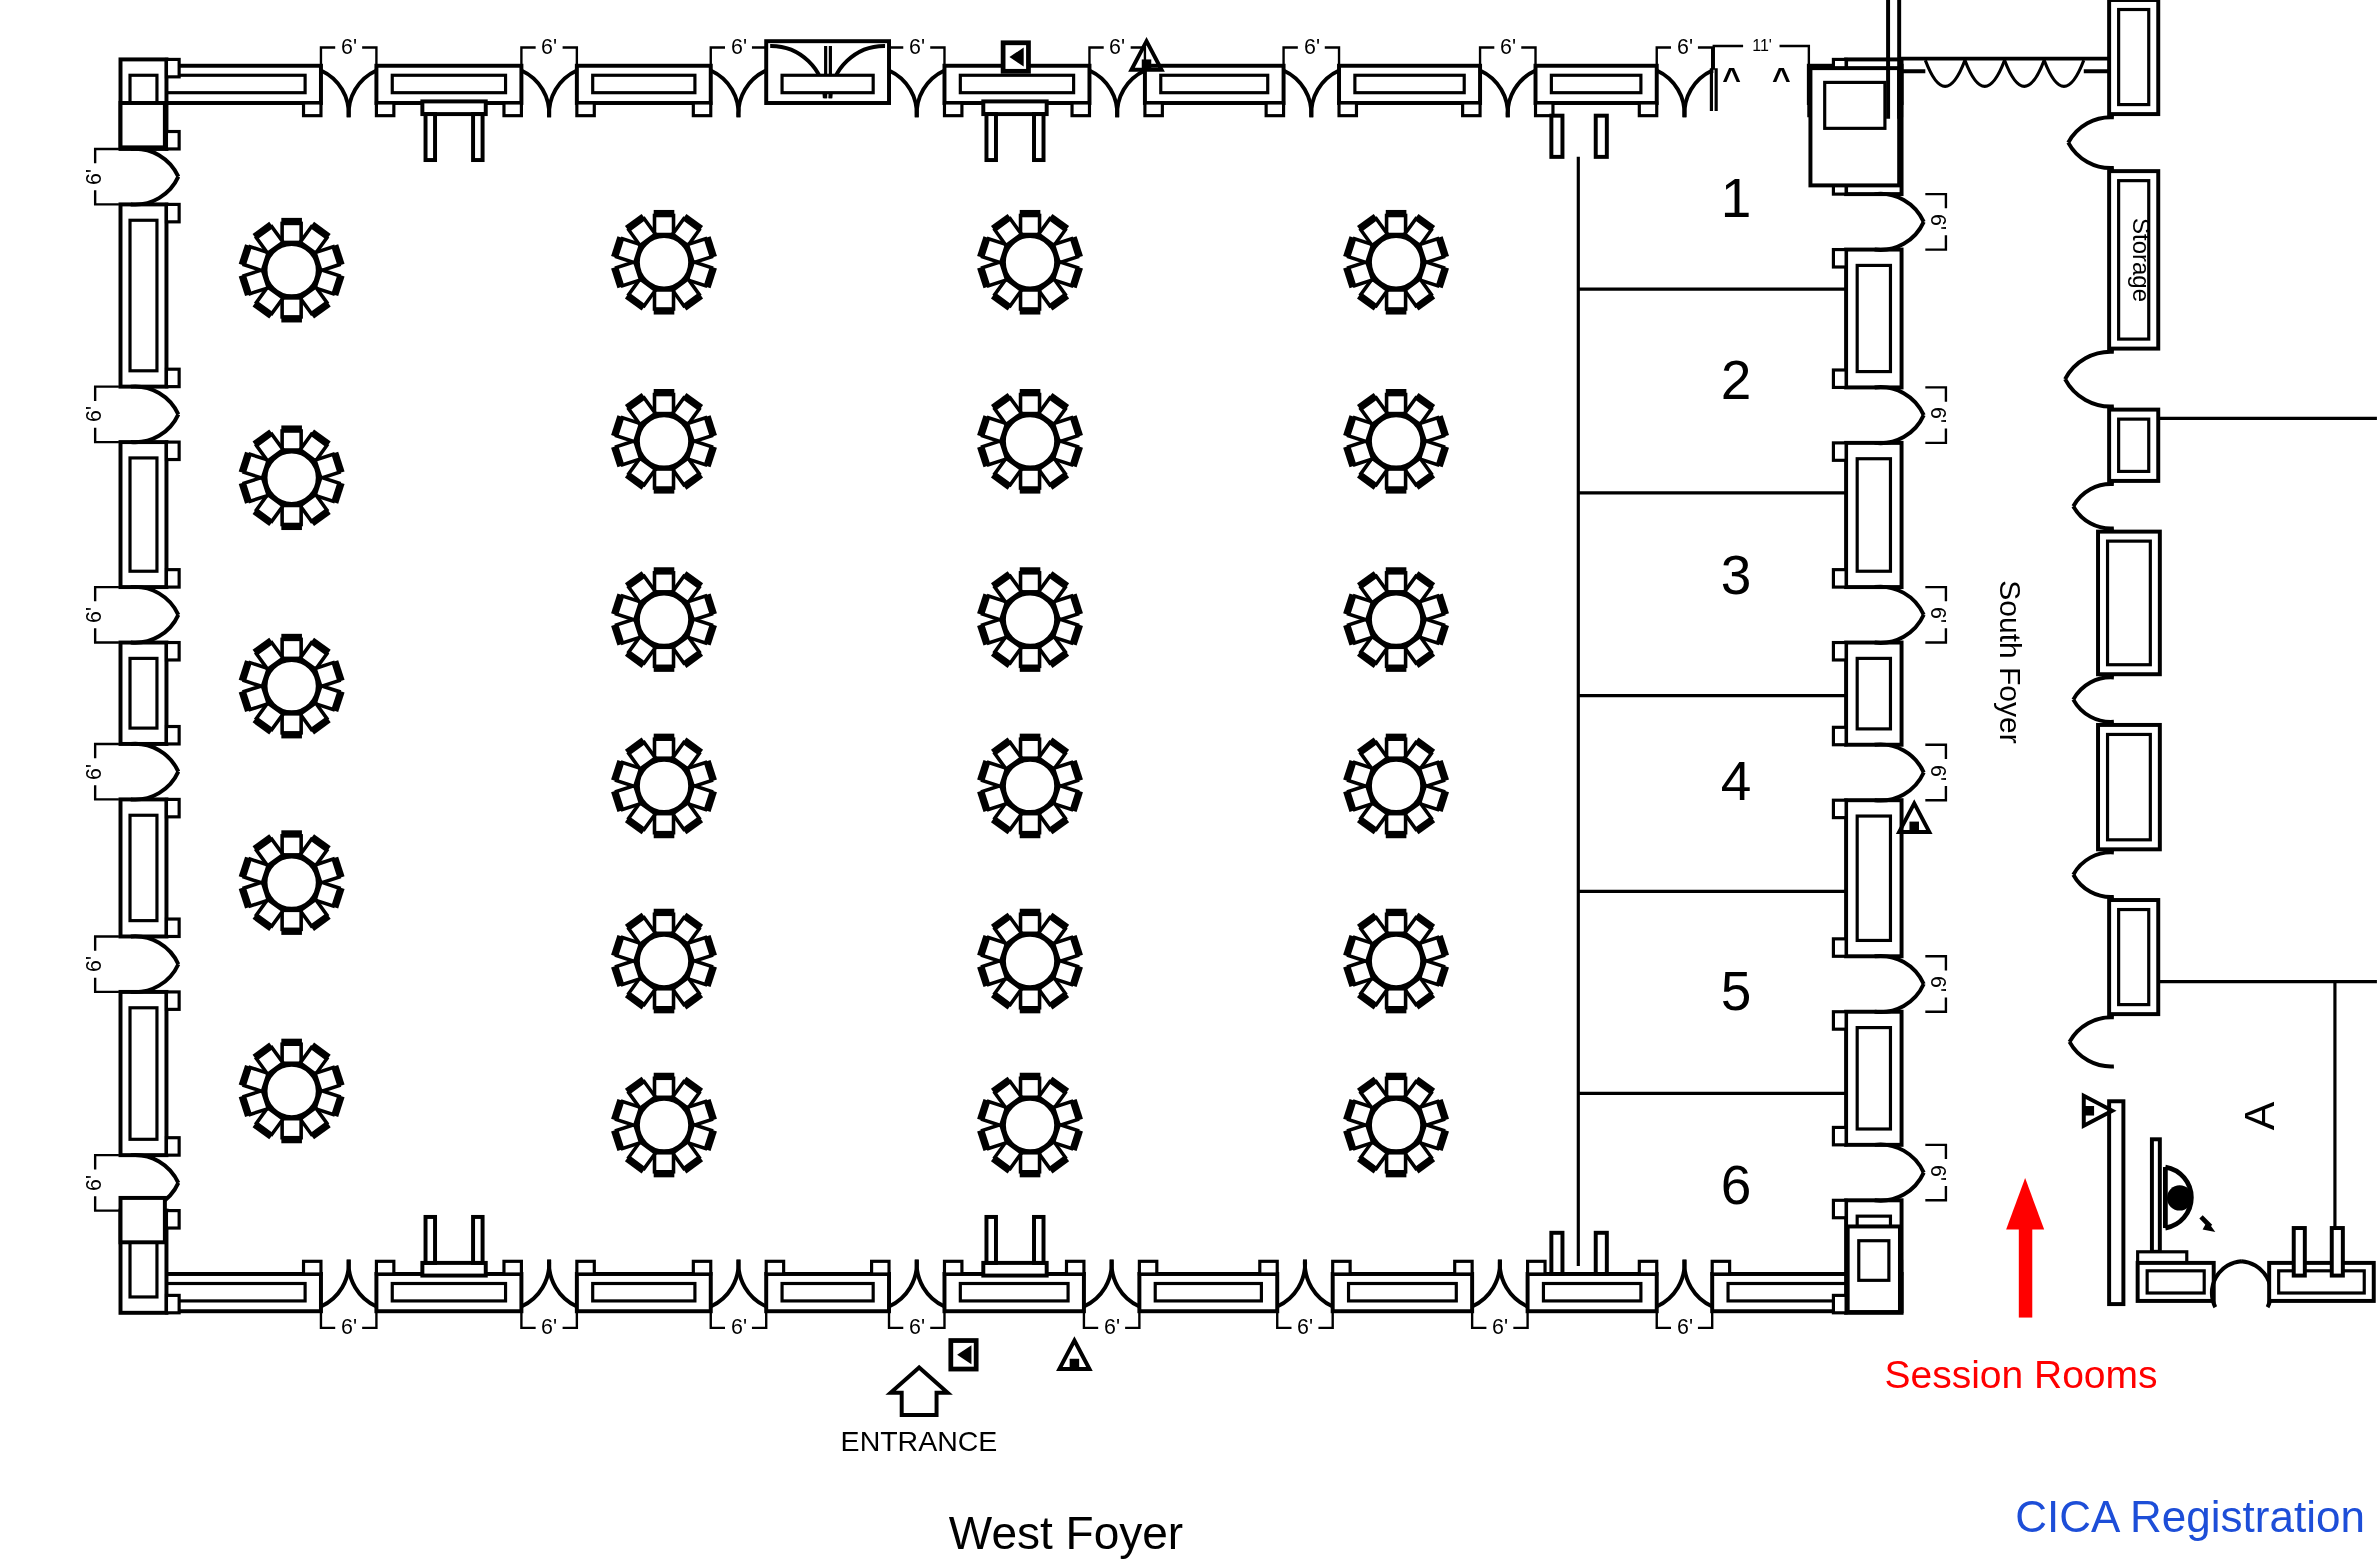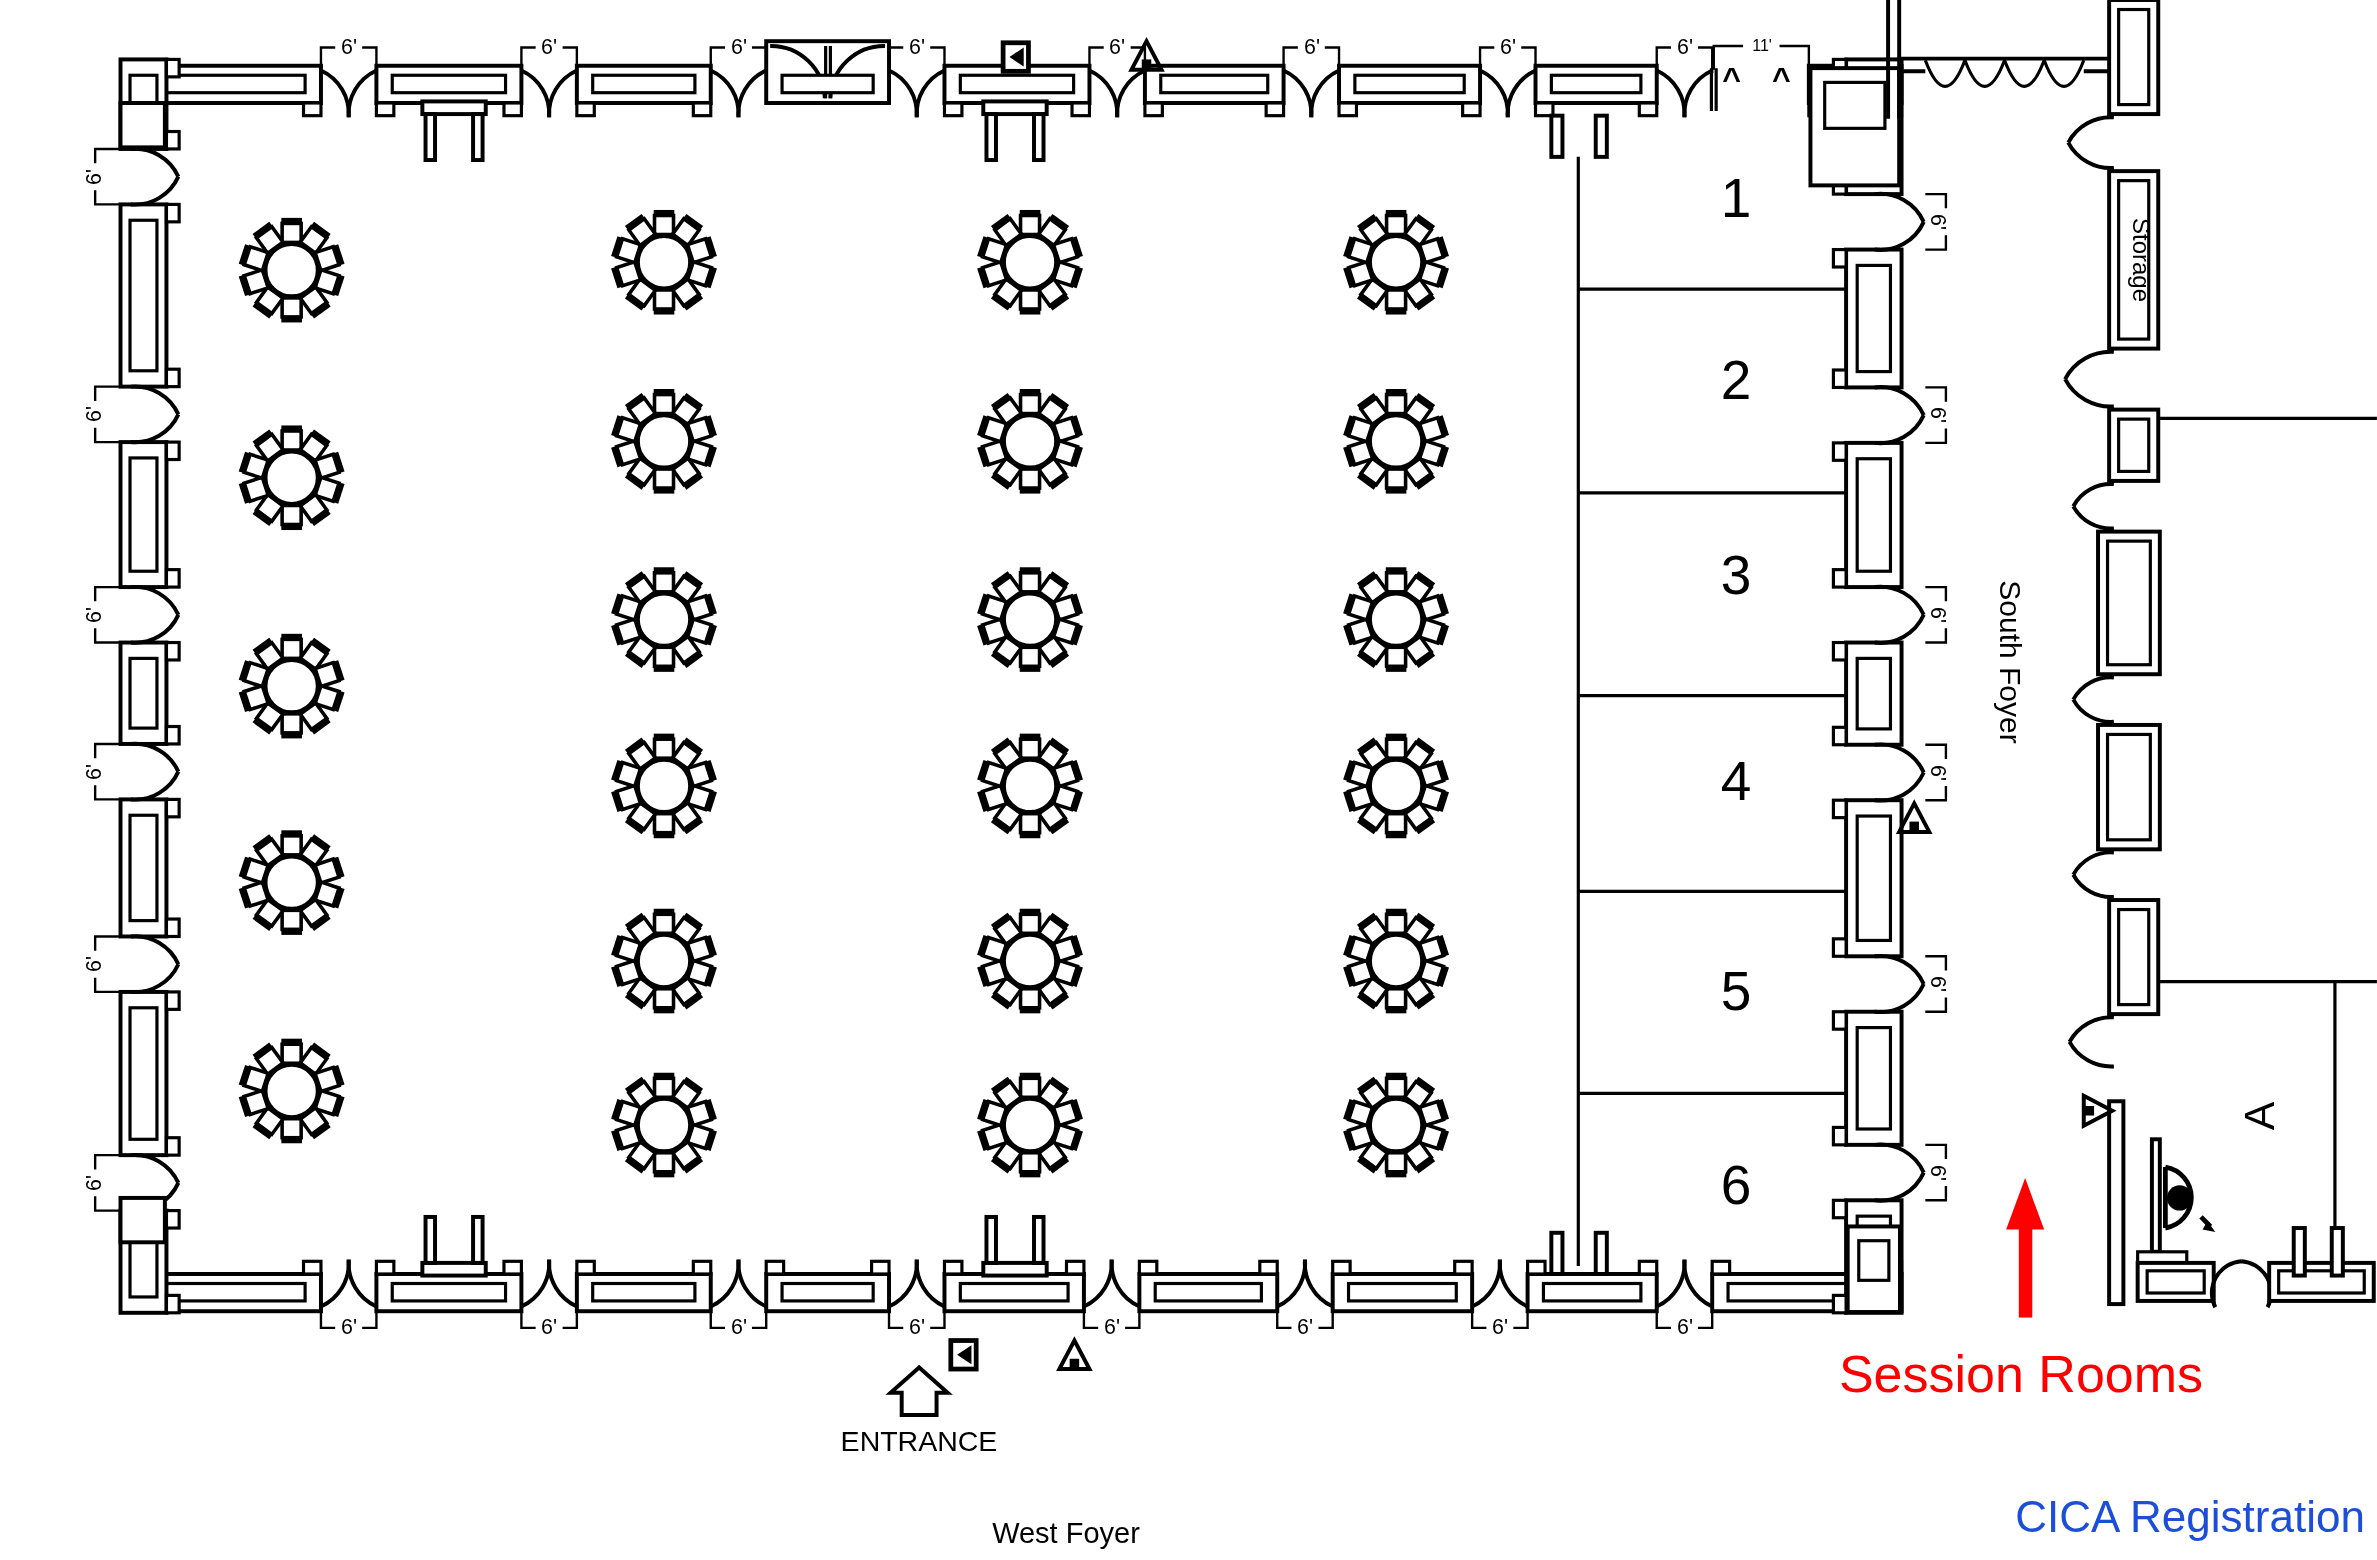--- a/index.html
+++ b/index.html
@@ -1334,31 +1334,31 @@
       <path d="M 2430 489 H 2456 V 507 M 2430 559 H 2456 V 541" fill="none" stroke="#000000" stroke-width="3"></path>
       <path d="M 2430 741 H 2456 V 759 M 2430 811 H 2456 V 793" fill="none" stroke="#000000" stroke-width="3"></path>
       <path d="M 2430 940 H 2456 V 958 M 2430 1010 H 2456 V 992" fill="none" stroke="#000000" stroke-width="3"></path>
       <path d="M 2430 1207 H 2456 V 1225 M 2430 1277 H 2456 V 1259" fill="none" stroke="#000000" stroke-width="3"></path>
       <path d="M 2430 1445 H 2456 V 1463 M 2430 1515 H 2456 V 1497" fill="none" stroke="#000000" stroke-width="3"></path>
     </g>
   </svg>
 
 <div class="lbl" style="left:919px;top:1441px;font-size:28.5px;">ENTRANCE</div>
 
-<div class="lbl" style="left:1066px;top:1533px;font-size:29px;">West Foyer</div>
+<div class="lbl" style="left:1066px;top:1533px;font-size:46px;">West Foyer</div>
 
 <div class="lbl vert" style="left:2010px;top:662px;font-size:30px;">South Foyer</div>
 
 <div class="lbl vert" style="left:2141px;top:260px;font-size:24px;">Storage</div>
 
 <div class="lbl ccw" style="left:2259px;top:1116px;font-size:43px;">A</div>
 
 <div class="lbl" style="left:1762px;top:79px;font-size:32px;font-weight:bold;letter-spacing:11px;">^ ^</div>
 
-<div class="lbl" style="left: 2021px; top: 1374px; font-size: 52px; color: rgb(255, 0, 0);">Session Rooms</div>
+<div class="lbl" style="left: 2021px; top: 1374px; font-size: 39px; color: rgb(255, 0, 0);">Session Rooms</div>
 
 <div class="lbl" style="left: 2190px; top: 1517px; font-size: 44px; color: #1d4ed8;">CICA Registration</div>
 
 <div id="room-numbers">
     <div class="lbl roomnum" style="left: 1736px; top: 198px;">1</div>
     <div class="lbl roomnum" style="left: 1736px; top: 380px;">2</div>
     <div class="lbl roomnum" style="left: 1736px; top: 575px;">3</div>
     <div class="lbl roomnum" style="left: 1736px; top: 781px;">4</div>
     <div class="lbl roomnum" style="left: 1736px; top: 991px;">5</div>
     <div class="lbl roomnum" style="left: 1736px; top: 1185px;">6</div>

